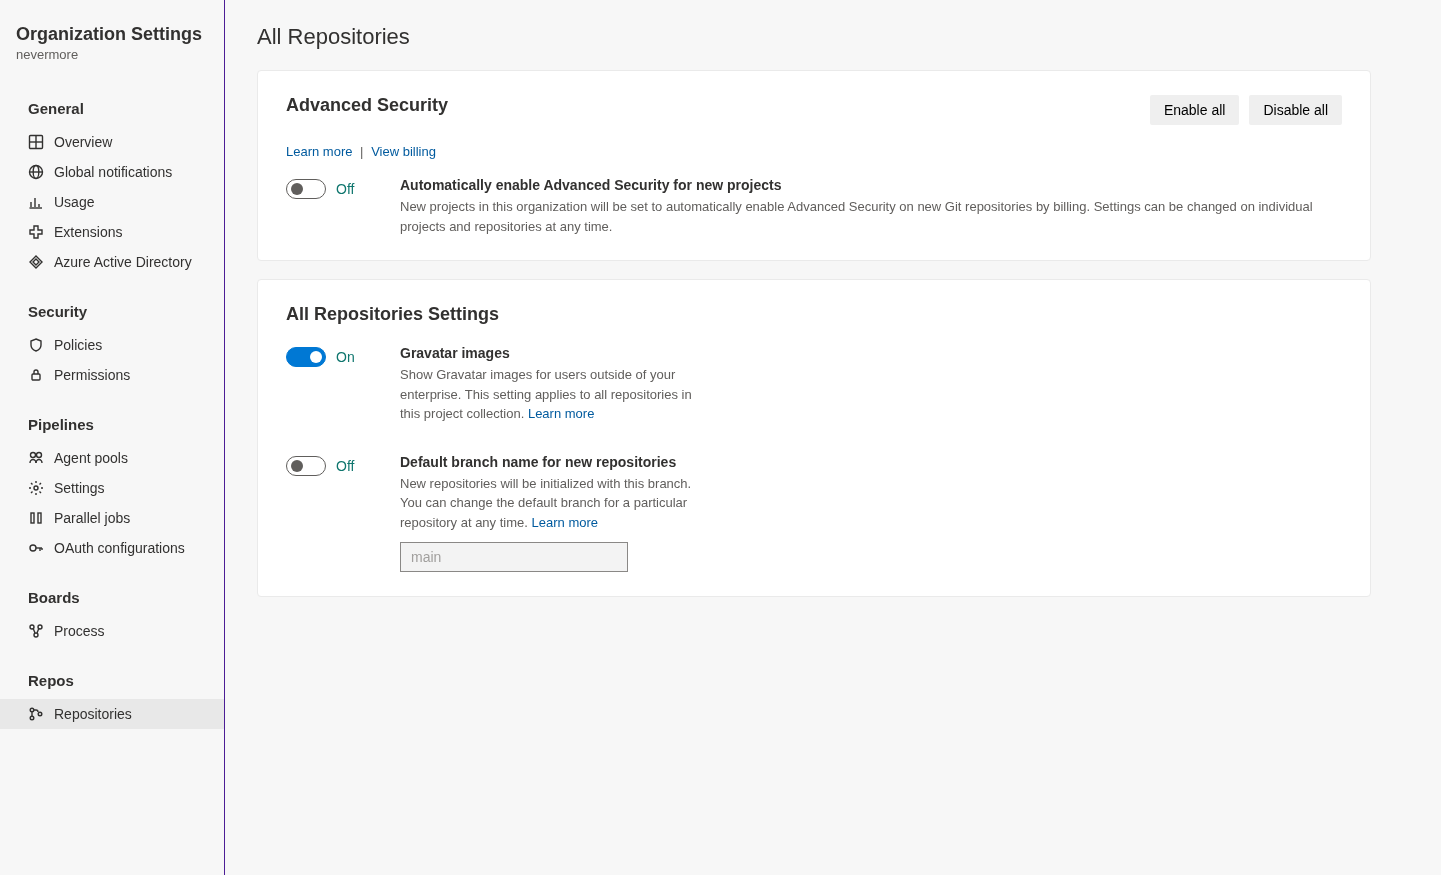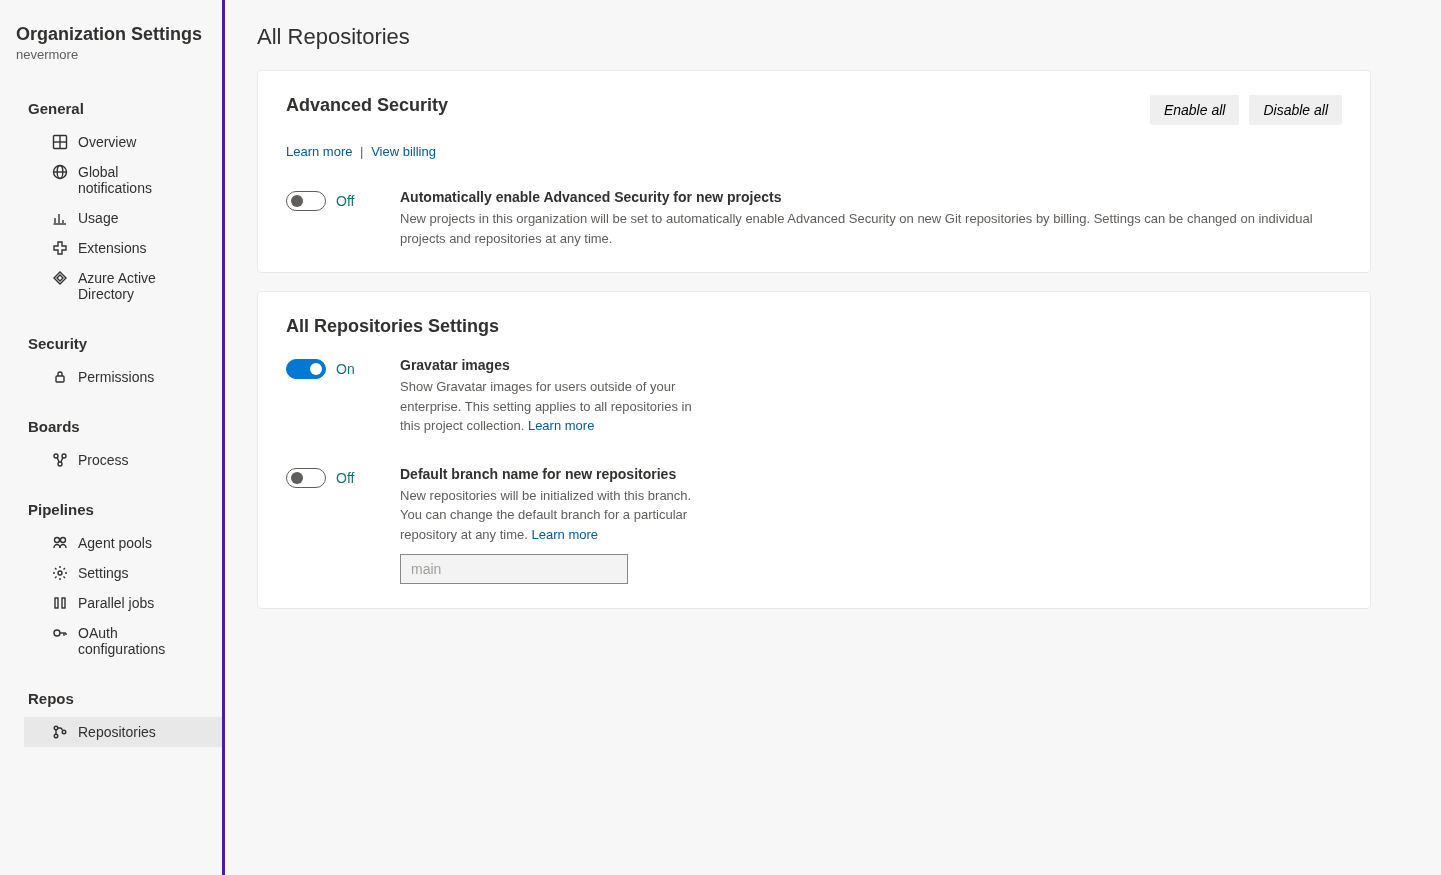--- a/index.html
+++ b/index.html
@@ -10,21 +10,21 @@
     font-size: 14px;
     display: flex;
     height: 875px;
     width: 1441px;
     overflow: hidden;
   }
 
   
   .sidebar {
     width: 225px;
-    border-right: 3px solid #4c1d95;
+    border-right: 1px solid #4c1d95;
     background: #f7f7f7;
     padding-top: 24px;
     flex-shrink: 0;
   }
   .sidebar-header {
     padding: 0 16px 12px 16px;
   }
   .sidebar-title {
     font-size: 18px;
     font-weight: 600;
@@ -39,26 +39,25 @@
     margin-top: 20px;
   }
   .nav-group-title {
     font-size: 15px;
     font-weight: 600;
     color: #323130;
     padding: 6px 28px 10px 28px;
   }
   .nav-item {
     display: flex;
-    align-items: flex-start;
+    align-items: flex-end;
     padding: 7px 28px;
     cursor: pointer;
     color: #323130;
     gap: 10px;
-    margin-left: 24px;
   }
   .nav-item.active {
     background: #e8e8e8;
   }
   .nav-icon {
     width: 16px;
     height: 16px;
     display: inline-flex;
     align-items: center;
     justify-content: center;
@@ -83,21 +82,21 @@
     border: 1px solid #eaeaea;
     border-radius: 4px;
     padding: 24px 28px;
     margin-bottom: 18px;
   }
   .card-header-row {
     display: flex;
     justify-content: space-between;
     align-items: flex-start;
     gap: 26px;
-    margin-bottom: 28px;
+    margin-bottom: 16px;
   }
   .card-title {
     font-size: 18px;
     font-weight: 600;
     margin-bottom: 6px;
   }
   .card-desc {
     font-size: 13px;
     color: #605e5c;
     line-height: 1.5;
@@ -109,21 +108,20 @@
   }
   .sep { color: #605e5c; margin: 0 4px; }
   .btn {
     background: #efefef;
     border: none;
     padding: 7px 14px;
     font-size: 14px;
     cursor: pointer;
     border-radius: 2px;
     font-family: inherit;
-    font-style: italic;
   }
   .btn-row { display: flex; gap: 10px; flex-shrink: 0; }
 
   .setting-row {
     display: flex;
     align-items: flex-start;
     gap: 14px;
     margin-top: 12px;
   }
   .toggle-wrap {
@@ -252,85 +250,93 @@
         </span>
       <span class="nav-label">Azure Active Directory</span>
     </div>
   </div>
 
   <div class="nav-group">
     <div class="nav-group-title">Security</div>
     <div class="nav-item">
       <span class="nav-icon">
           <svg viewBox="0 0 16 16">
+            <path d="M8 2l5 2v4c0 3-2 5-5 6-3-1-5-3-5-6V4z"></path>
+          </svg>
+        </span>
+      <span class="nav-label">Policies</span>
+    </div>
+    <div class="nav-item">
+      <span class="nav-icon">
+          <svg viewBox="0 0 16 16">
             <rect x="4" y="7" width="8" height="6" rx="1"></rect>
             <path d="M6 7V5a2 2 0 0 1 4 0v2"></path>
           </svg>
         </span>
       <span class="nav-label">Permissions</span>
+    </div>
+  </div>
+
+  <div class="nav-group">
+    <div class="nav-group-title">Pipelines</div>
+    <div class="nav-item">
+      <span class="nav-icon">
+          <svg viewBox="0 0 16 16">
+            <circle cx="5" cy="5" r="2.5"></circle>
+            <circle cx="11" cy="5" r="2.5"></circle>
+            <path d="M2 13c0-2 1.5-3.5 3-3.5s3 1.5 3 3.5"></path>
+            <path d="M8 13c0-2 1.5-3.5 3-3.5s3 1.5 3 3.5"></path>
+          </svg>
+        </span>
+      <span class="nav-label">Agent pools</span>
+    </div>
+    <div class="nav-item">
+      <span class="nav-icon">
+          <svg viewBox="0 0 16 16">
+            <circle cx="8" cy="8" r="2"></circle>
+            <path d="M8 1v2M8 13v2M1 8h2M13 8h2M3 3l1.5 1.5M11.5 11.5L13 13M3 13l1.5-1.5M11.5 4.5L13 3"></path>
+          </svg>
+        </span>
+      <span class="nav-label">Settings</span>
+    </div>
+    <div class="nav-item">
+      <span class="nav-icon">
+          <svg viewBox="0 0 16 16">
+            <rect x="3" y="3" width="3" height="10"></rect>
+            <rect x="10" y="3" width="3" height="10"></rect>
+          </svg>
+        </span>
+      <span class="nav-label">Parallel jobs</span>
+    </div>
+    <div class="nav-item">
+      <span class="nav-icon">
+          <svg viewBox="0 0 16 16">
+            <circle cx="5" cy="8" r="3"></circle>
+            <line x1="8" y1="8" x2="14" y2="8"></line>
+            <line x1="12" y1="8" x2="12" y2="11"></line>
+            <line x1="14" y1="8" x2="14" y2="10"></line>
+          </svg>
+        </span>
+      <span class="nav-label">OAuth configurations</span>
     </div>
   </div>
 
   <div class="nav-group">
     <div class="nav-group-title">Boards</div>
     <div class="nav-item">
       <span class="nav-icon">
           <svg viewBox="0 0 16 16">
             <circle cx="4" cy="4" r="2"></circle>
             <circle cx="12" cy="4" r="2"></circle>
             <circle cx="8" cy="12" r="2"></circle>
             <line x1="5" y1="5" x2="7" y2="10"></line>
             <line x1="11" y1="5" x2="9" y2="10"></line>
           </svg>
         </span>
       <span class="nav-label">Process</span>
-    </div>
-  </div>
-
-  <div class="nav-group">
-    <div class="nav-group-title">Pipelines</div>
-    <div class="nav-item">
-      <span class="nav-icon">
-          <svg viewBox="0 0 16 16">
-            <circle cx="5" cy="5" r="2.5"></circle>
-            <circle cx="11" cy="5" r="2.5"></circle>
-            <path d="M2 13c0-2 1.5-3.5 3-3.5s3 1.5 3 3.5"></path>
-            <path d="M8 13c0-2 1.5-3.5 3-3.5s3 1.5 3 3.5"></path>
-          </svg>
-        </span>
-      <span class="nav-label">Agent pools</span>
-    </div>
-    <div class="nav-item">
-      <span class="nav-icon">
-          <svg viewBox="0 0 16 16">
-            <circle cx="8" cy="8" r="2"></circle>
-            <path d="M8 1v2M8 13v2M1 8h2M13 8h2M3 3l1.5 1.5M11.5 11.5L13 13M3 13l1.5-1.5M11.5 4.5L13 3"></path>
-          </svg>
-        </span>
-      <span class="nav-label">Settings</span>
-    </div>
-    <div class="nav-item">
-      <span class="nav-icon">
-          <svg viewBox="0 0 16 16">
-            <rect x="3" y="3" width="3" height="10"></rect>
-            <rect x="10" y="3" width="3" height="10"></rect>
-          </svg>
-        </span>
-      <span class="nav-label">Parallel jobs</span>
-    </div>
-    <div class="nav-item">
-      <span class="nav-icon">
-          <svg viewBox="0 0 16 16">
-            <circle cx="5" cy="8" r="3"></circle>
-            <line x1="8" y1="8" x2="14" y2="8"></line>
-            <line x1="12" y1="8" x2="12" y2="11"></line>
-            <line x1="14" y1="8" x2="14" y2="10"></line>
-          </svg>
-        </span>
-      <span class="nav-label">OAuth configurations</span>
     </div>
   </div>
 
   <div class="nav-group">
     <div class="nav-group-title">Repos</div>
     <div class="nav-item active">
       <span class="nav-icon">
           <svg viewBox="0 0 16 16">
             <circle cx="4" cy="4" r="1.8"></circle>
             <circle cx="4" cy="12" r="1.8"></circle>

